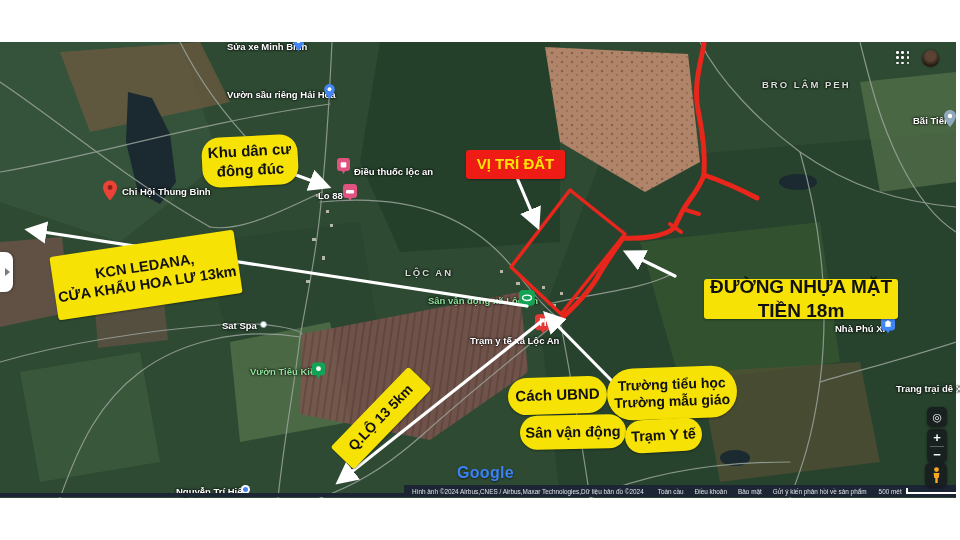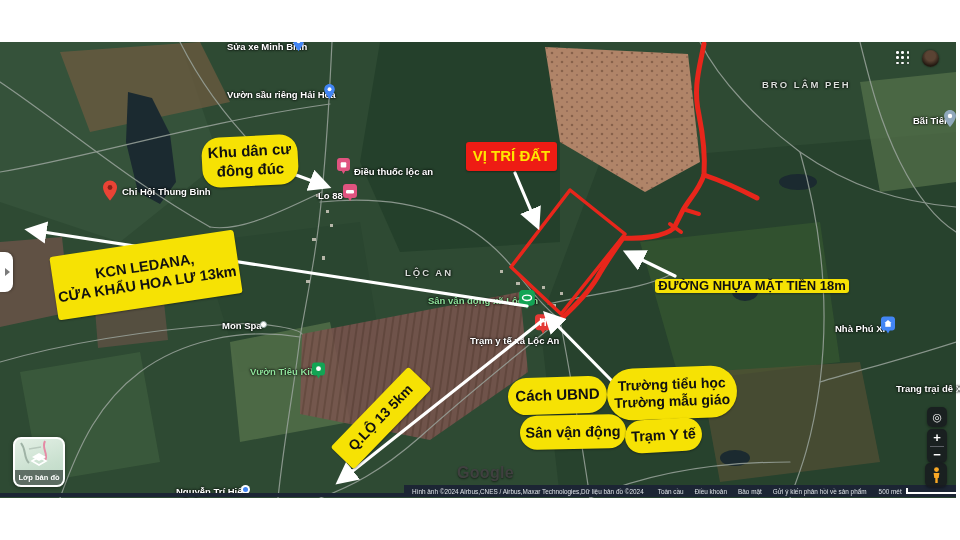--- a/index.html
+++ b/index.html
@@ -40,21 +40,21 @@
   .dark-btn{background:rgba(24,26,30,.85);border-radius:5px;box-shadow:0 1px 3px rgba(0,0,0,.4);
             display:flex;align-items:center;justify-content:center;color:#fff;cursor:pointer;}
   #compass-btn{left:927px;top:407px;width:20px;height:20px;font-size:11px;}
   #zoom-pill{left:927px;top:429px;width:20px;height:34px;background:rgba(24,26,30,.85);border-radius:5px;
              box-shadow:0 1px 3px rgba(0,0,0,.4);display:flex;flex-direction:column;}
   #zoom-pill div{flex:1;display:flex;align-items:center;justify-content:center;color:#fff;
                  font-size:13px;font-weight:700;cursor:pointer;line-height:1;}
   #zoom-pill .sep{flex:0 0 1px;background:#5c6066;margin:0 3px;}
   #pegman-btn{left:925px;top:463px;width:22px;height:24px;}
   
-  #google-logo{position:absolute;left:457px;top:464px;z-index:35;color:#404040;font-size:16px;font-weight:700;
+  #google-logo{position:absolute;left:457px;top:464px;z-index:35;color:#3b82f6;font-size:16px;font-weight:700;
                letter-spacing:.3px;text-shadow:0 1px 2px rgba(0,0,0,.55);}
   #bottom-strip{position:absolute;left:0;top:493px;width:956px;height:4px;background:#1c2534;z-index:33;}
   #attr-bar{position:absolute;left:404px;top:485px;width:552px;height:12px;background:#1c2534;z-index:34;
             display:flex;align-items:center;font-size:6.4px;color:#dfe3e8;white-space:nowrap;}
   #attr-bar .imagery{margin-left:8px;}
   #attr-bar .links{display:flex;gap:11px;margin-left:14px;}
   #attr-bar .links span{cursor:pointer;}
   #attr-bar .scale-wrap{display:flex;align-items:center;margin-left:12px;gap:4px;}
   #scale-line{width:50px;height:4px;border-left:2px solid #fff;border-right:2px solid #fff;border-bottom:2px solid #fff;}
   
@@ -169,21 +169,21 @@
   <div class="maplabel" style="left:227px;top:41px">Sửa xe Minh Bình</div>
   <div class="maplabel" style="left:227px;top:89px">Vườn sầu riêng Hải Hoa</div>
   <div class="maplabel" style="left:354px;top:166px">Điều thuốc lộc an</div>
   <div class="maplabel" style="left:318px;top:190px">Lo 88</div>
   <div class="maplabel" style="left:122px;top:186px">Chi Hội Thung Bình</div>
   <div class="maplabel area" style="left:762px;top:79px">BRO LÂM PEH</div>
   <div class="maplabel" style="left:913px;top:115px">Bãi Tiên</div>
   <div class="maplabel area" style="left:405px;top:267px">LỘC AN</div>
   <div class="maplabel green" style="left:428px;top:295px">Sân vận động xã Lộc An</div>
   <div class="maplabel" style="left:470px;top:335px">Trạm y tế xã Lộc An</div>
-  <div class="maplabel" style="left:222px;top:320px">Mon Spa</div>
+  <div class="maplabel" style="left:222px;top:320px">Sat Spa</div>
   <div class="maplabel green" style="left:250px;top:366px">Vườn Tiêu Kiều</div>
   <div class="maplabel" style="left:835px;top:323px">Nhà Phú Xĩ</div>
   <div class="maplabel" style="left:896px;top:383px">Trang trại dê X-Q</div>
   <div class="maplabel" style="left:176px;top:486px">Nguyễn Trí Hiển</div>
 
   <svg class="marker" style="left:293px;top:36px" width="11" height="15" viewBox="0 0 14 20">
       <path d="M7 0C3.1 0 0 3.1 0 7c0 5.2 7 13 7 13s7-7.8 7-13C14 3.1 10.9 0 7 0z" fill="#4285f4"></path>
       <circle cx="7" cy="7" r="2.6" fill="#fff"></circle>
     </svg>
   <svg class="marker" style="left:324px;top:84px" width="11" height="15" viewBox="0 0 14 20">
@@ -225,28 +225,28 @@
       <rect x="4.3" y="6.5" width="5.4" height="3.8" fill="#fff"></rect>
     </svg>
   <div class="marker" style="left:241px;top:485px;width:9px;height:9px;border-radius:50%;background:#fff;display:flex;align-items:center;justify-content:center">
       <div style="width:5px;height:5px;border-radius:50%;background:#4285f4"></div>
     </div>
 
   <div class="callout pill" style="left:202px;top:136px;width:96px;height:50px;border-radius:18px;transform:rotate(-3deg);font-size:15px">
     <span>Khu dân cư</span>
     <span>đông đúc</span>
   </div>
-  <div class="callout rect red-box" style="left:466px;top:142px;width:91px;height:29px;font-size:15px">
+  <div class="callout rect red-box" style="left:466px;top:150px;width:99px;height:29px;font-size:15px">
     <span>VỊ TRÍ ĐẤT</span>
   </div>
   <div class="callout rect" style="left:53px;top:243px;width:186px;height:64px;transform:rotate(-8.5deg);font-size:14.5px">
     <span>KCN LEDANA,</span>
     <span>CỬA KHẨU HOA LƯ   13km</span>
   </div>
-  <div class="callout rect" style="left:655px;top:279px;width:194px;height:14px;font-size:13px">
+  <div class="callout rect" style="left:704px;top:279px;width:194px;height:40px;font-size:19px">
     <span>ĐƯỜNG NHỰA MẶT TIỀN  18m</span>
   </div>
   <div class="callout rect" style="left:325px;top:402px;width:112px;height:32px;transform:rotate(-46deg);font-size:14px">
     <span>Q.LỘ 13   5km</span>
   </div>
   <div class="callout pill" style="left:508px;top:377px;width:99px;height:37px;transform:rotate(-2deg);font-size:15px">
     <span>Cách UBND</span>
   </div>
   <div class="callout pill" style="left:607px;top:367px;width:130px;height:52px;border-radius:26px;transform:rotate(-2deg);font-size:14px">
     <span>Trường tiểu học</span>
@@ -269,30 +269,20 @@
       <i></i>
       <i></i>
       <i></i>
       <i></i>
       <i></i>
       <i></i>
     </div>
   <div class="ctrl" id="avatar"></div>
   <div class="ctrl" id="corner-circle"></div>
 
-  <div class="ctrl" id="layers">
-    <svg width="48" height="46" style="position:absolute;left:0;top:0">
-      <path d="M6,4 C12,12 8,18 14,24" stroke="#9fb3a6" stroke-width="2" fill="none"></path>
-      <path d="M30,2 C26,10 34,14 30,22" stroke="#e58aa5" stroke-width="2" fill="none"></path>
-      <path d="M14,10 L26,8" stroke="#b8c9bd" stroke-width="1.5"></path>
-      <path d="M17,22 L24,18 L31,22 L24,26 Z" fill="none" stroke="#fff" stroke-width="1.6"></path>
-      <path d="M17,18 L24,14 L31,18 L24,22 Z" fill="#fff"></path>
-    </svg>
-    <div class="strip">Lớp bản đồ</div>
-  </div>
 
   <div class="ctrl dark-btn" id="compass-btn">
       <span>◎</span>
     </div>
   <div class="ctrl" id="zoom-pill">
     <div>+</div>
     <div class="sep"></div>
     <div>−</div>
   </div>
   <div class="ctrl dark-btn" id="pegman-btn">

